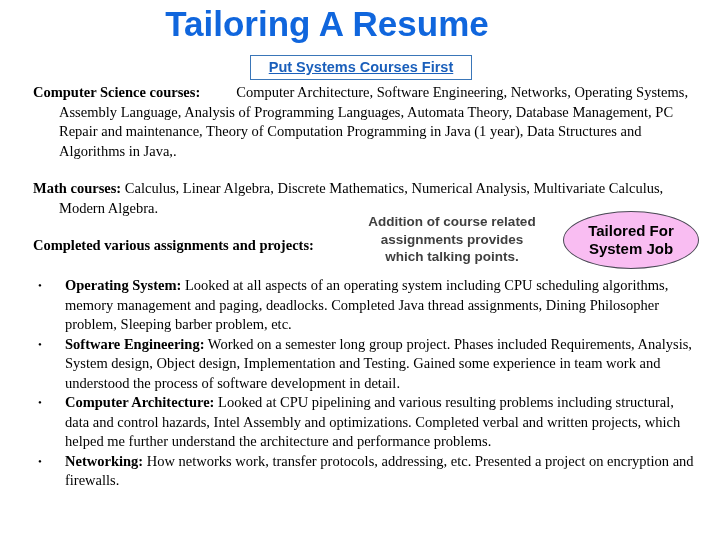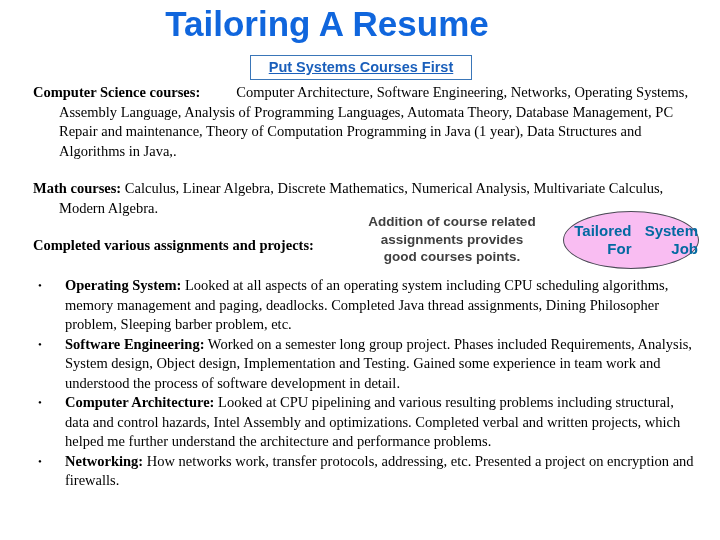--- a/index.html
+++ b/index.html
@@ -118,24 +118,24 @@
     width: 136px;
     height: 58px;
     box-sizing: border-box;
     border: 1px solid #4a4a55;
     border-radius: 50%;
     background: #f9bdf2;
     font-family: "Liberation Sans", "DejaVu Sans", sans-serif;
     font-weight: bold;
     font-size: 15px;
     line-height: 18px;
-    color: #0369a1;
+    color: #000000;
     text-align: right;
     display: flex;
-    flex-direction: row;
+    flex-direction: column;
     align-items: center;
     justify-content: center;
   }
   .oval span { display: block; }
 
   
   .bullets {
     position: absolute;
     left: 33px;
     top: 276px;
@@ -176,21 +176,21 @@
     <span class="hang">
       <b>Math courses:</b>&nbsp;<span>Calculus, Linear Algebra, Discrete Mathematics, Numerical Analysis, Multivariate Calculus, Modern Algebra.</span>
     </span>
   </div>
 
   <div class="para completed-line">Completed various assignments and projects:</div>
 
   <div class="annotation">
     <span>Addition of course related</span>
     <span>assignments provides</span>
-    <span>good courses points.</span>
+    <span>which talking points.</span>
   </div>
 
   <div class="oval">
     <span>Tailored For</span>
     <span>System Job</span>
   </div>
 
   <div class="bullets">
 
     <div class="bullet-item">

